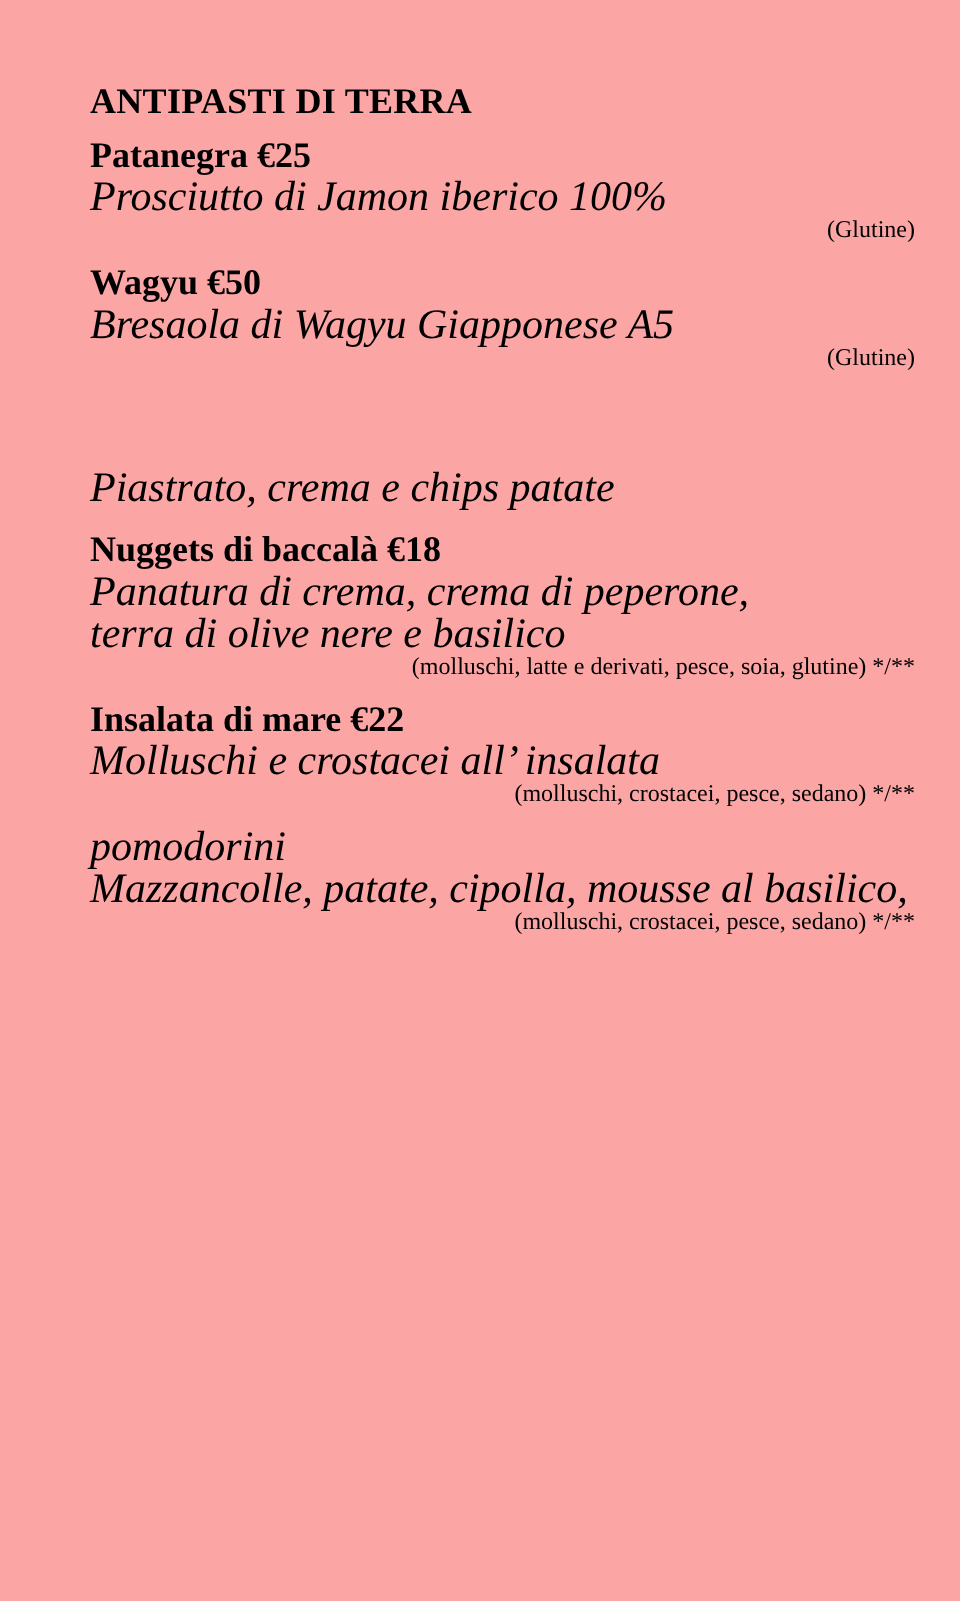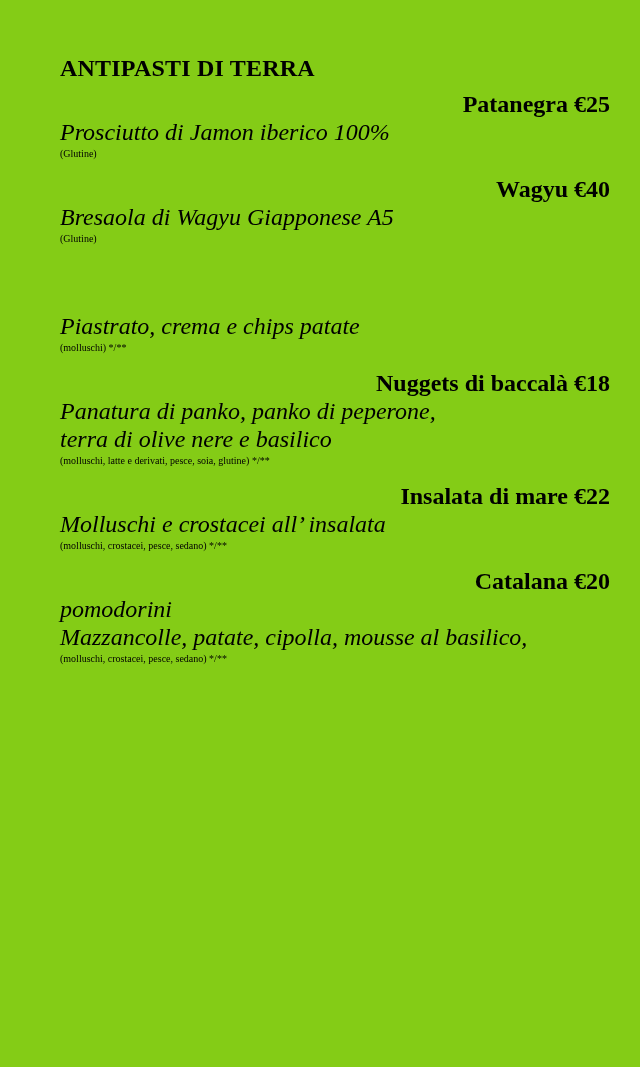--- a/index.html
+++ b/index.html
@@ -7,92 +7,90 @@
   body {
     width: 640px;
     height: 1067px;
     overflow: hidden;
     color: #000000;
     font-family: "Liberation Serif", "DejaVu Serif", serif;
   }
   .page {
     width: 640px;
     height: 1067px;
-    background: #84cc16;
+    background: #fca5a5;
     padding: 54px 30px 0 60px;
   }
   .section { margin-bottom: 65px; }
   .section-title {
     font-size: 24px;
     font-weight: bold;
     line-height: 28px;
     letter-spacing: 0.2px;
     margin-bottom: 8px;
   }
   .item { margin-bottom: 13px; }
   .item-name {
     font-size: 24px;
     font-weight: bold;
     line-height: 28px;
-    text-align: right;
   }
   .desc-line {
-    font-size: 24px;
+    font-size: 28px;
     font-style: italic;
     line-height: 28px;
     white-space: nowrap;
   }
   .allergens {
-    font-size: 10px;
+    font-size: 16px;
     line-height: 16px;
     white-space: nowrap;
+    text-align: right;
   }
 </style>
 </head>
 <body>
 
 <div class="page">
 
   <div class="section">
     <h2 class="section-title">ANTIPASTI DI TERRA</h2>
 
     <div class="item">
       <div class="item-name"><span>Patanegra</span> <span>€25</span></div>
       <div class="desc-line">Prosciutto di Jamon iberico 100%</div>
       <div class="allergens">(Glutine)</div>
     </div>
 
     <div class="item">
-      <div class="item-name"><span>Wagyu</span> <span>€40</span></div>
+      <div class="item-name"><span>Wagyu</span> <span>€50</span></div>
       <div class="desc-line">Bresaola di Wagyu Giapponese A5</div>
       <div class="allergens">(Glutine)</div>
     </div>
   </div>
 
   <div class="section">
 
     <div class="item">
       <div class="desc-line">Piastrato, crema e chips patate</div>
-      <div class="allergens">(molluschi) */**</div>
     </div>
 
     <div class="item">
       <div class="item-name"><span>Nuggets di baccalà</span> <span>€18</span></div>
-      <div class="desc-line">Panatura di panko, panko di peperone,</div>
+      <div class="desc-line">Panatura di crema, crema di peperone,</div>
       <div class="desc-line">terra di olive nere e basilico</div>
       <div class="allergens">(molluschi, latte e derivati, pesce, soia, glutine) */**</div>
     </div>
 
     <div class="item">
       <div class="item-name"><span>Insalata di mare</span> <span>€22</span></div>
       <div class="desc-line">Molluschi e crostacei all’ insalata</div>
       <div class="allergens">(molluschi, crostacei, pesce, sedano) */**</div>
     </div>
 
     <div class="item">
-      <div class="item-name"><span>Catalana</span> <span>€20</span></div>
       <div class="desc-line">pomodorini</div>
       <div class="desc-line">Mazzancolle, patate, cipolla, mousse al basilico,</div>
       <div class="allergens">(molluschi, crostacei, pesce, sedano) */**</div>
     </div>
   </div>
 
 </div>
 
 </body></html>

